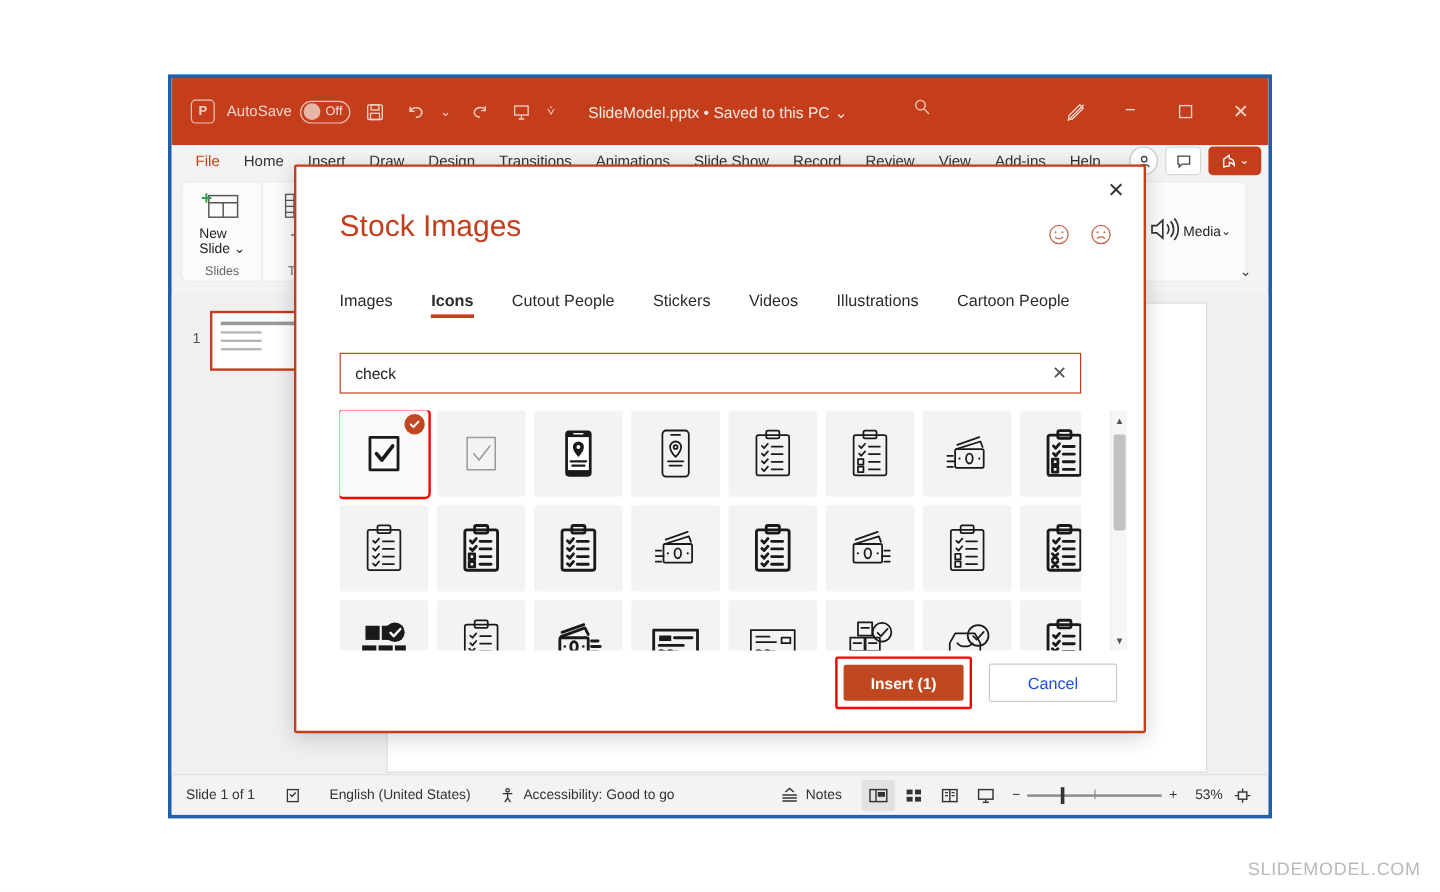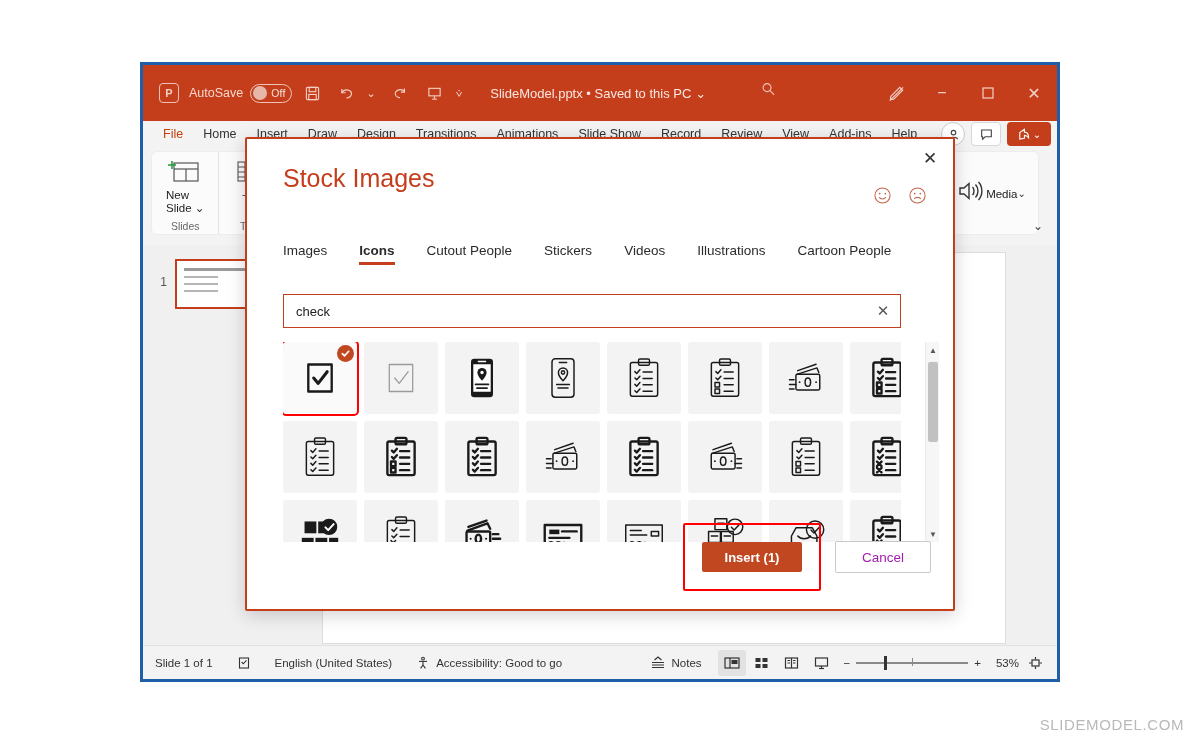--- a/index.html
+++ b/index.html
@@ -117,21 +117,21 @@
   .zoom-pct { width: 30px; text-align:right; }
 
   
   .dialog {
     position:absolute; left: 245px; top: 137px; width: 710px; height: 474px;
     background: #fff; border: 2px solid #c43e1c; border-radius: 2px;
     box-shadow: 0 4px 18px rgba(0,0,0,.18);
   }
   .dlg-close { position:absolute; right: 10px; top: 6px; width: 26px; height: 26px;
                display:flex; align-items:center; justify-content:center; font-size: 17px; color:#333; }
-  .dlg-title { position:absolute; left: 36px; top: 25px; font-size: 25px; color:#c43e1c; }
+  .dlg-title { position:absolute; left: 36px; top: 36px; font-size: 25px; color:#c43e1c; }
   .dlg-feedback { position:absolute; right: 26px; top: 47px; display:flex; gap: 16px; }
   .face { width: 19px; height: 19px; }
   .dlg-tabs { position:absolute; left: 36px; top: 104px; right: 20px; display:flex; gap: 0; }
   .dtab { font-size: 13.5px; color:#2b2b2b; padding: 0 16px 7px 16px; position:relative; white-space:nowrap; }
   .dtab:first-child { padding-left: 0; }
   .dtab.active { font-weight: bold; }
   .dtab.active::after {
     content:""; position:absolute; left: 16px; right: 16px; bottom: 0; height: 3px; background:#c43e1c;
   }
   .dtab.active:first-child::after { left: 0; }
@@ -165,28 +165,28 @@
   .scrollbar {
     position:absolute; right: 14px; top: 203px; width: 14px; height: 200px; background:#f6f6f6;
     border-left: 1px solid #ececec;
   }
   .sc-arrow { width: 14px; height: 16px; display:flex; align-items:center; justify-content:center;
               font-size: 8px; color:#555; }
   .sc-arrow.down { position:absolute; bottom: 0; left: 0; }
   .sc-thumb { position:absolute; left: 2px; top: 20px; width: 10px; height: 80px; background:#c1c1c1; border-radius:2px; }
 
   .dlg-actions { position:absolute; right: 22px; bottom: 18px; display:flex; align-items:center; gap: 14px; }
-  .btn-insert-wrap { padding: 17px; border: 2px solid #ff0000; border-radius: 2px; margin-left: 24px; }
+  .btn-insert-wrap { padding: 5px; border: 2px solid #ff0000; border-radius: 2px; margin-left: 24px; }
   .btn-insert {
     width: 100px; height: 30px; background:#c0471f; color:#fff; border:none; border-radius: 2px;
     font-size: 13px; font-weight: bold; font-family: "Liberation Sans", sans-serif;
     display:flex; align-items:center; justify-content:center;
   }
   .btn-cancel {
-    width: 96px; height: 32px; background:#fff; color:#a21caf; border:1px solid #c9c9c9; border-radius:2px;
+    width: 107px; height: 32px; background:#fff; color:#1d4ed8; border:1px solid #c9c9c9; border-radius:2px;
     font-size: 13.5px; font-family: "Liberation Sans", sans-serif;
     display:flex; align-items:center; justify-content:center;
   }
 
   .watermark {
     position:absolute; right: 16px; bottom: 10px; font-size: 15px; color:#b9b9b9; letter-spacing: .6px;
   }
 </style>
 </head>
 <body>

